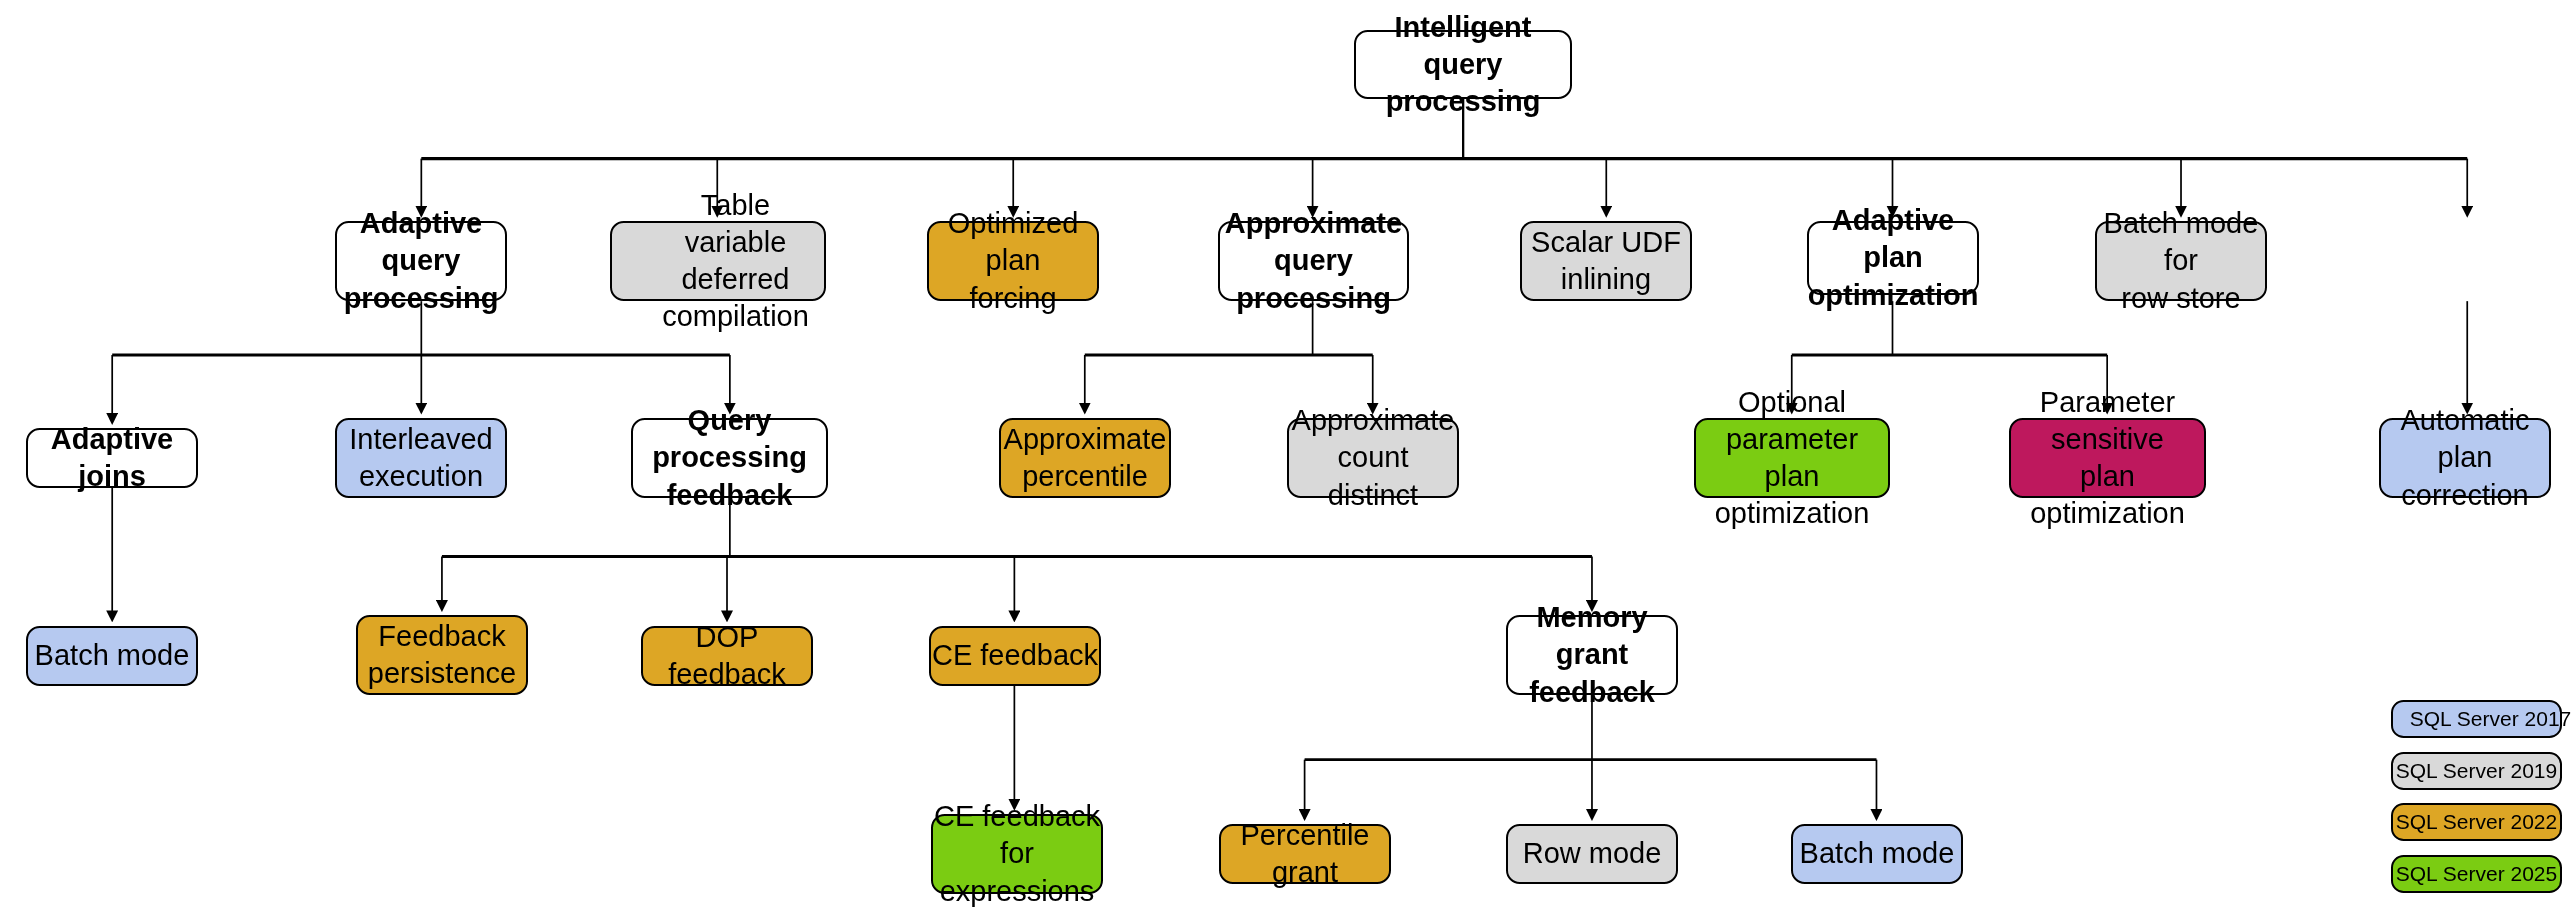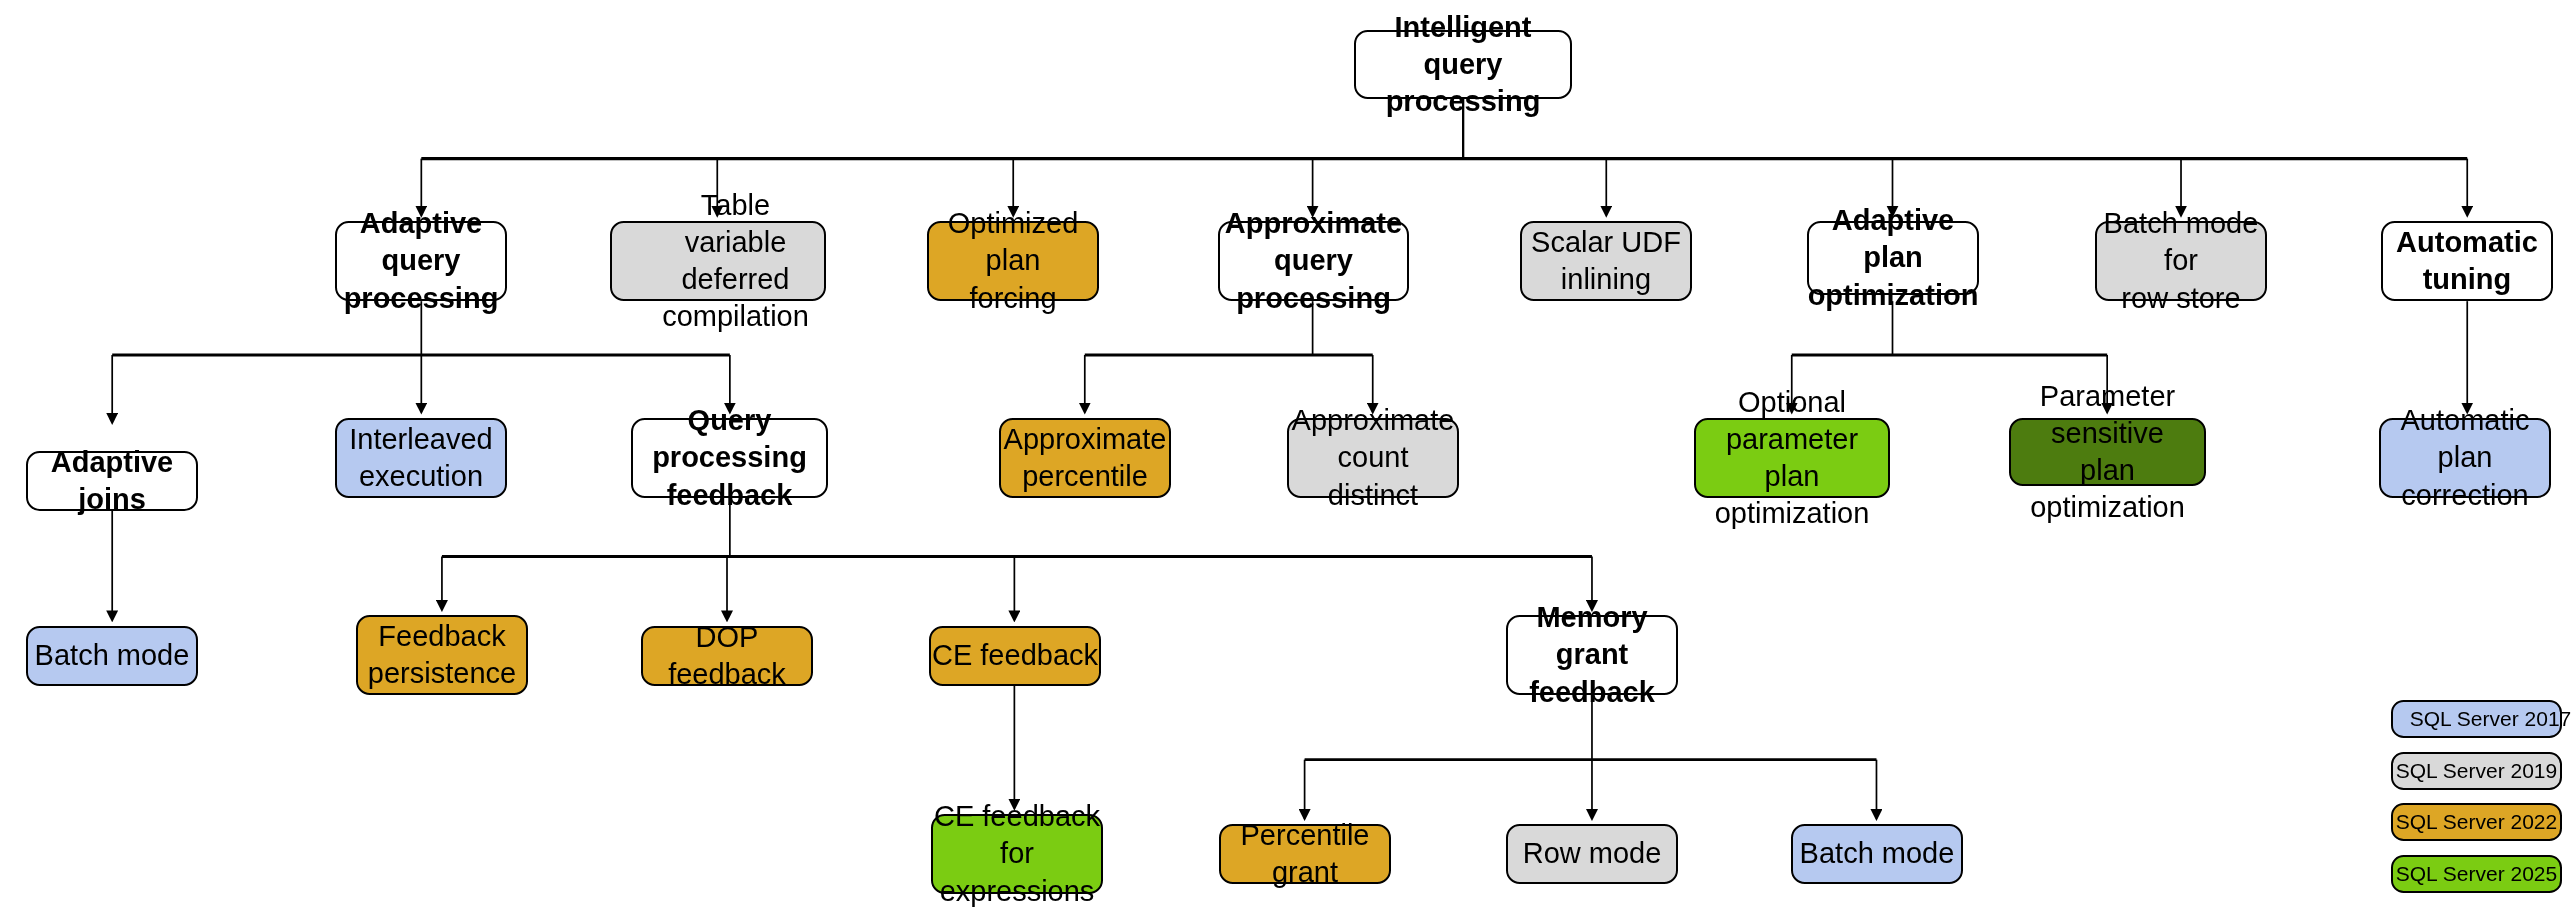--- a/index.html
+++ b/index.html
@@ -98,35 +98,33 @@
   <div class="node" style="left: 927px; top: 221px; width: 172px; height: 80px; background: rgb(221, 166, 37);">Optimized plan
 forcing</div>
   <div class="node cat" style="left: 1218px; top: 221px; width: 191px; height: 80px; background: rgb(255, 255, 255);">Approximate
 query processing</div>
   <div class="node" style="left: 1520px; top: 221px; width: 172px; height: 80px; background: rgb(217, 217, 217);">Scalar UDF
 inlining</div>
   <div class="node cat" style="left: 1807px; top: 221px; width: 172px; height: 74px; background: rgb(255, 255, 255);">Adaptive plan
 optimization</div>
   <div class="node" style="left: 2095px; top: 221px; width: 172px; height: 80px; background: rgb(217, 217, 217);">Batch mode for
 row store</div>
-  <div class="node cat" style="left: 2381px; top: 221px; width: 172px; height: 80px; background: rgb(255, 255, 255);">Automatic
-tuning</div>
 
-  <div class="node cat" style="left: 26px; top: 428px; width: 172px; height: 60px; background: rgb(255, 255, 255); margin-top: 23px;">Adaptive joins</div>
+  <div class="node cat" style="left: 26px; top: 428px; width: 172px; height: 60px; background: rgb(255, 255, 255);">Adaptive joins</div>
   <div class="node" style="left: 335px; top: 418px; width: 172px; height: 80px; background: rgb(182, 201, 240);">Interleaved
 execution</div>
   <div class="node cat" style="left: 631px; top: 418px; width: 197px; height: 80px; background: rgb(255, 255, 255);">Query processing
 feedback</div>
   <div class="node" style="left: 999px; top: 418px; width: 172px; height: 80px; background: rgb(221, 166, 37);">Approximate
 percentile</div>
   <div class="node" style="left: 1287px; top: 418px; width: 172px; height: 80px; background: rgb(217, 217, 217);">Approximate
 count distinct</div>
   <div class="node" style="left: 1694px; top: 418px; width: 196px; height: 80px; background: rgb(123, 204, 18);">Optional parameter
 plan optimization</div>
-  <div class="node" style="left: 2009px; top: 418px; width: 197px; height: 68px; background: #4d7c0f;">Parameter sensitive
+  <div class="node" style="left: 2009px; top: 418px; width: 197px; height: 80px; background: #be185d;">Parameter sensitive
 plan optimization</div>
   <div class="node" style="left: 2379px; top: 418px; width: 172px; height: 80px; background: rgb(182, 201, 240);">Automatic plan
 correction</div>
 
   <div class="node" style="left: 26px; top: 626px; width: 172px; height: 60px; background: rgb(182, 201, 240);">Batch mode</div>
   <div class="node" style="left: 356px; top: 615px; width: 172px; height: 80px; background: rgb(221, 166, 37);">Feedback
 persistence</div>
   <div class="node" style="left: 929px; top: 626px; width: 172px; height: 60px; background: rgb(221, 166, 37);">CE feedback</div>
   <div class="node" style="left: 641px; top: 626px; width: 172px; height: 60px; background: rgb(221, 166, 37);">DOP feedback</div>
   <div class="node cat" style="left: 1506px; top: 615px; width: 172px; height: 80px; background: rgb(255, 255, 255);">Memory grant

